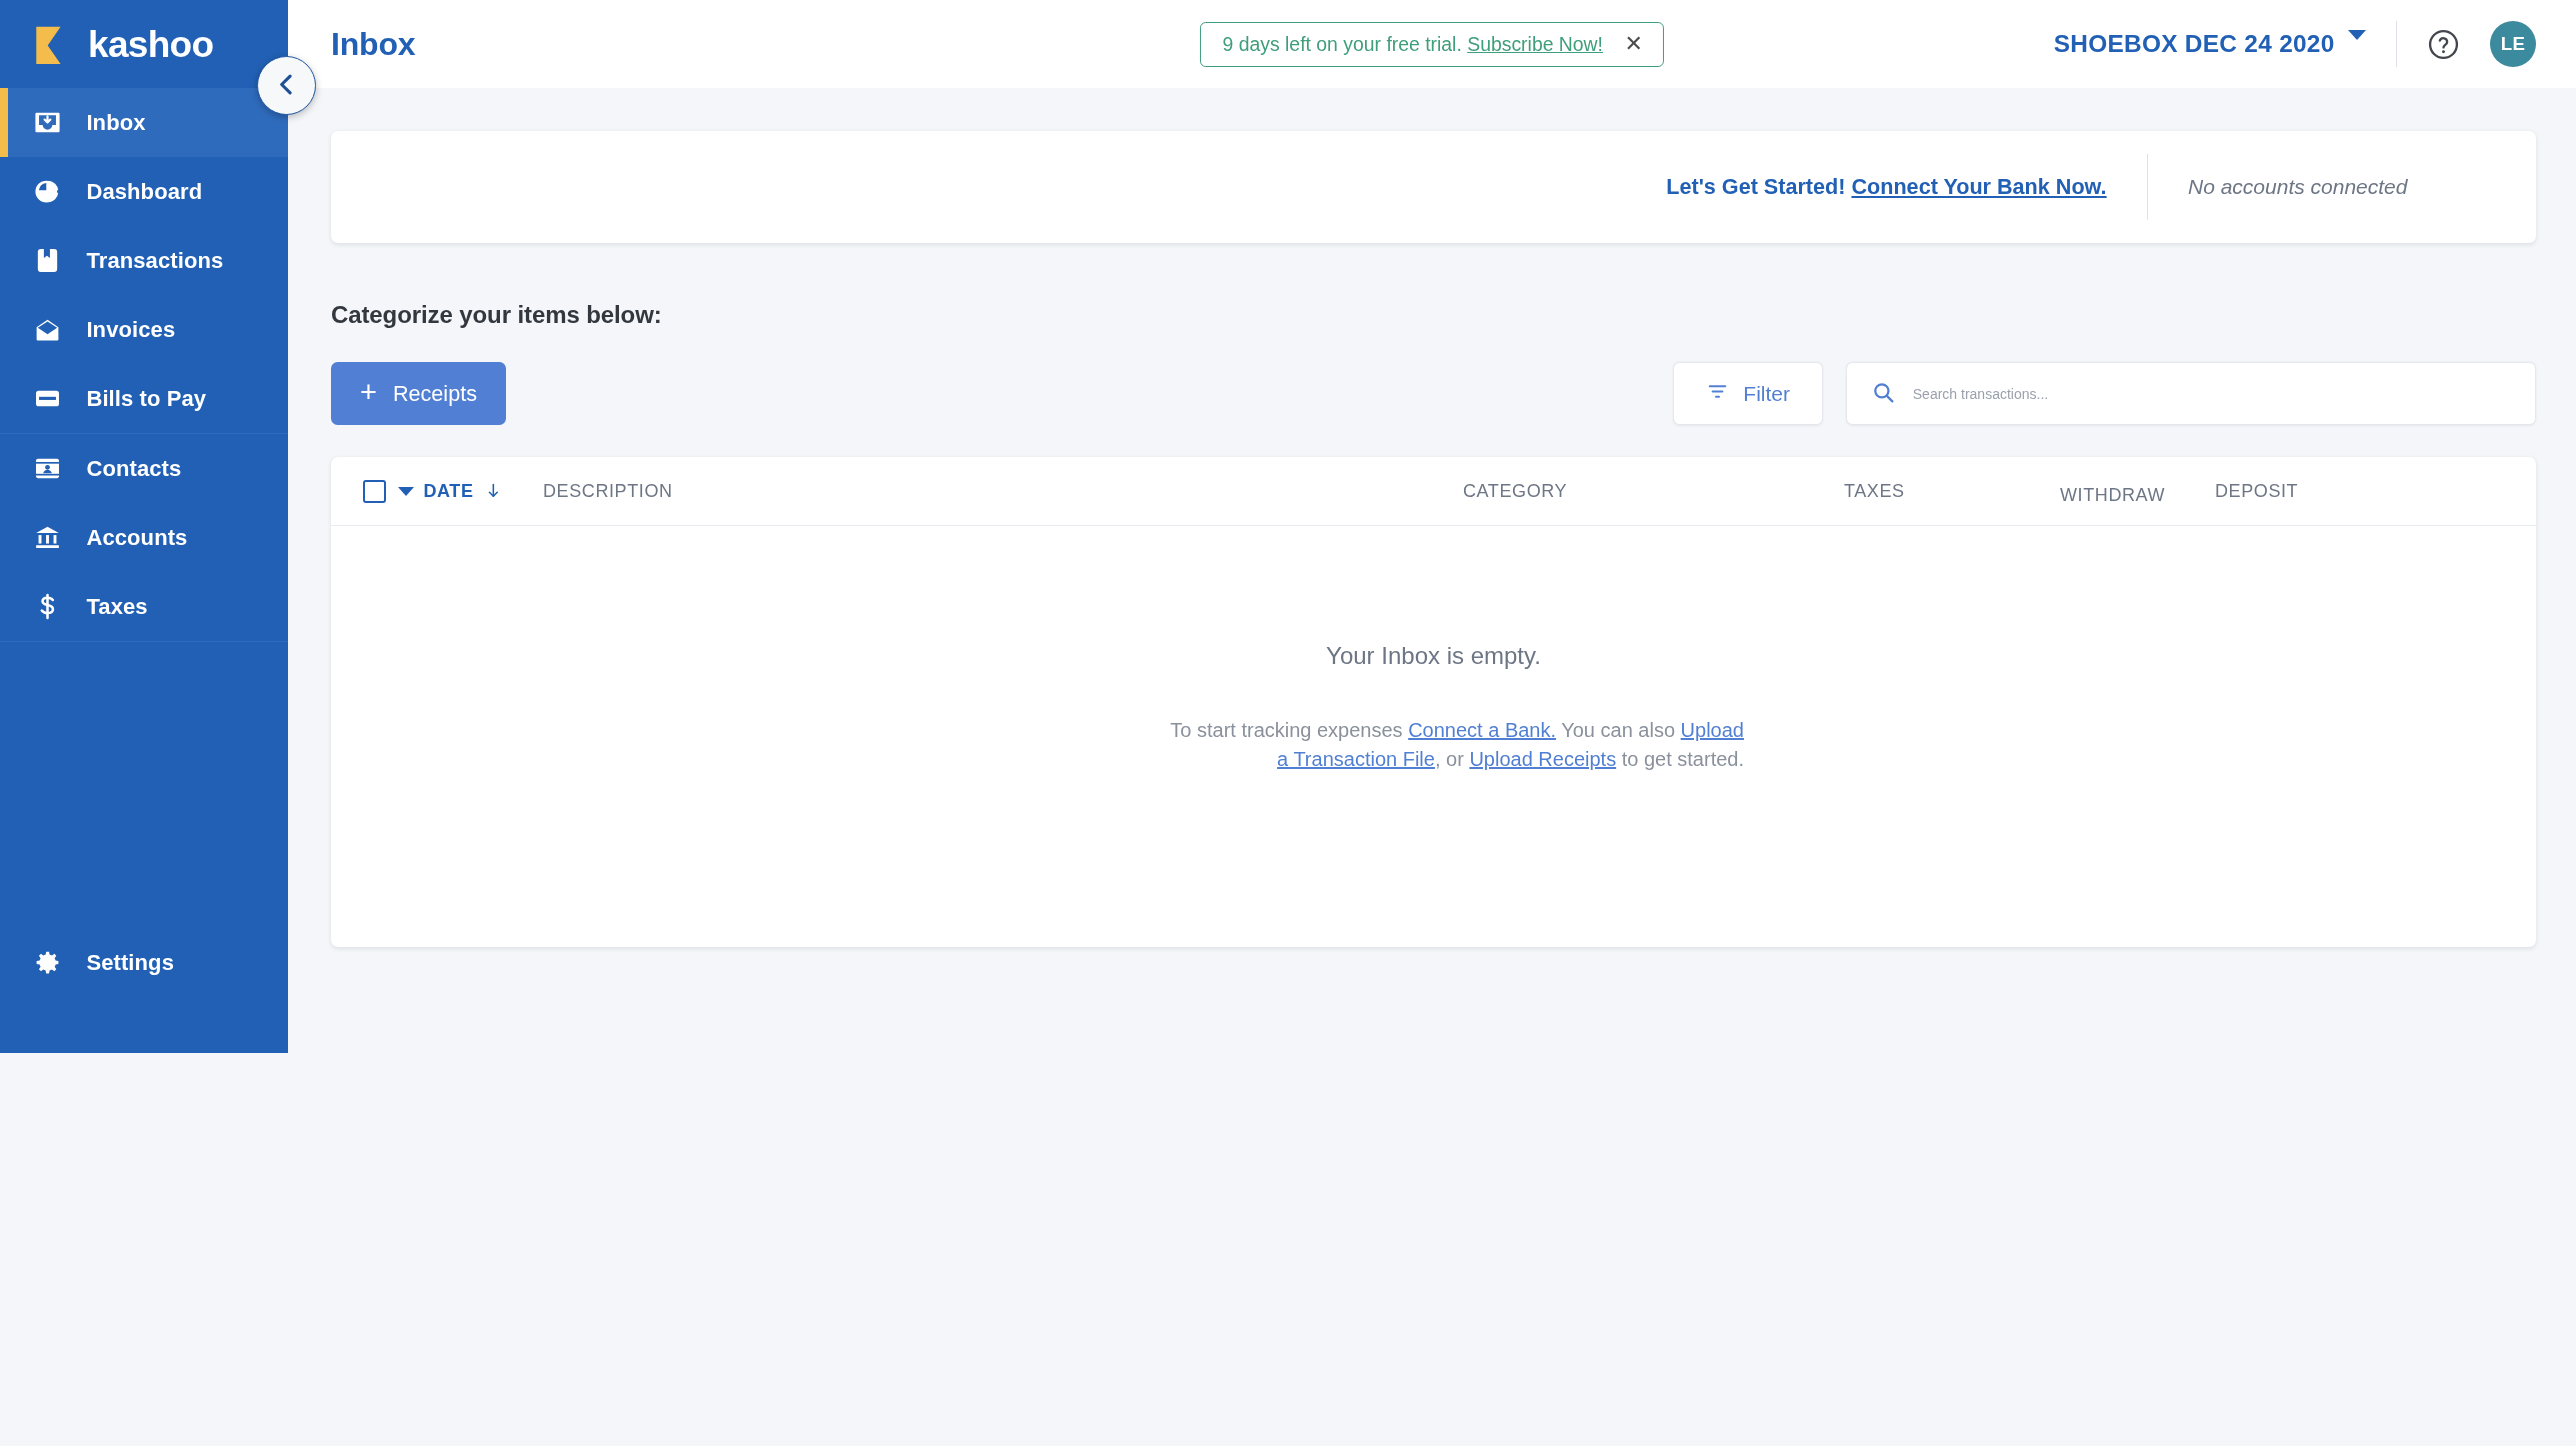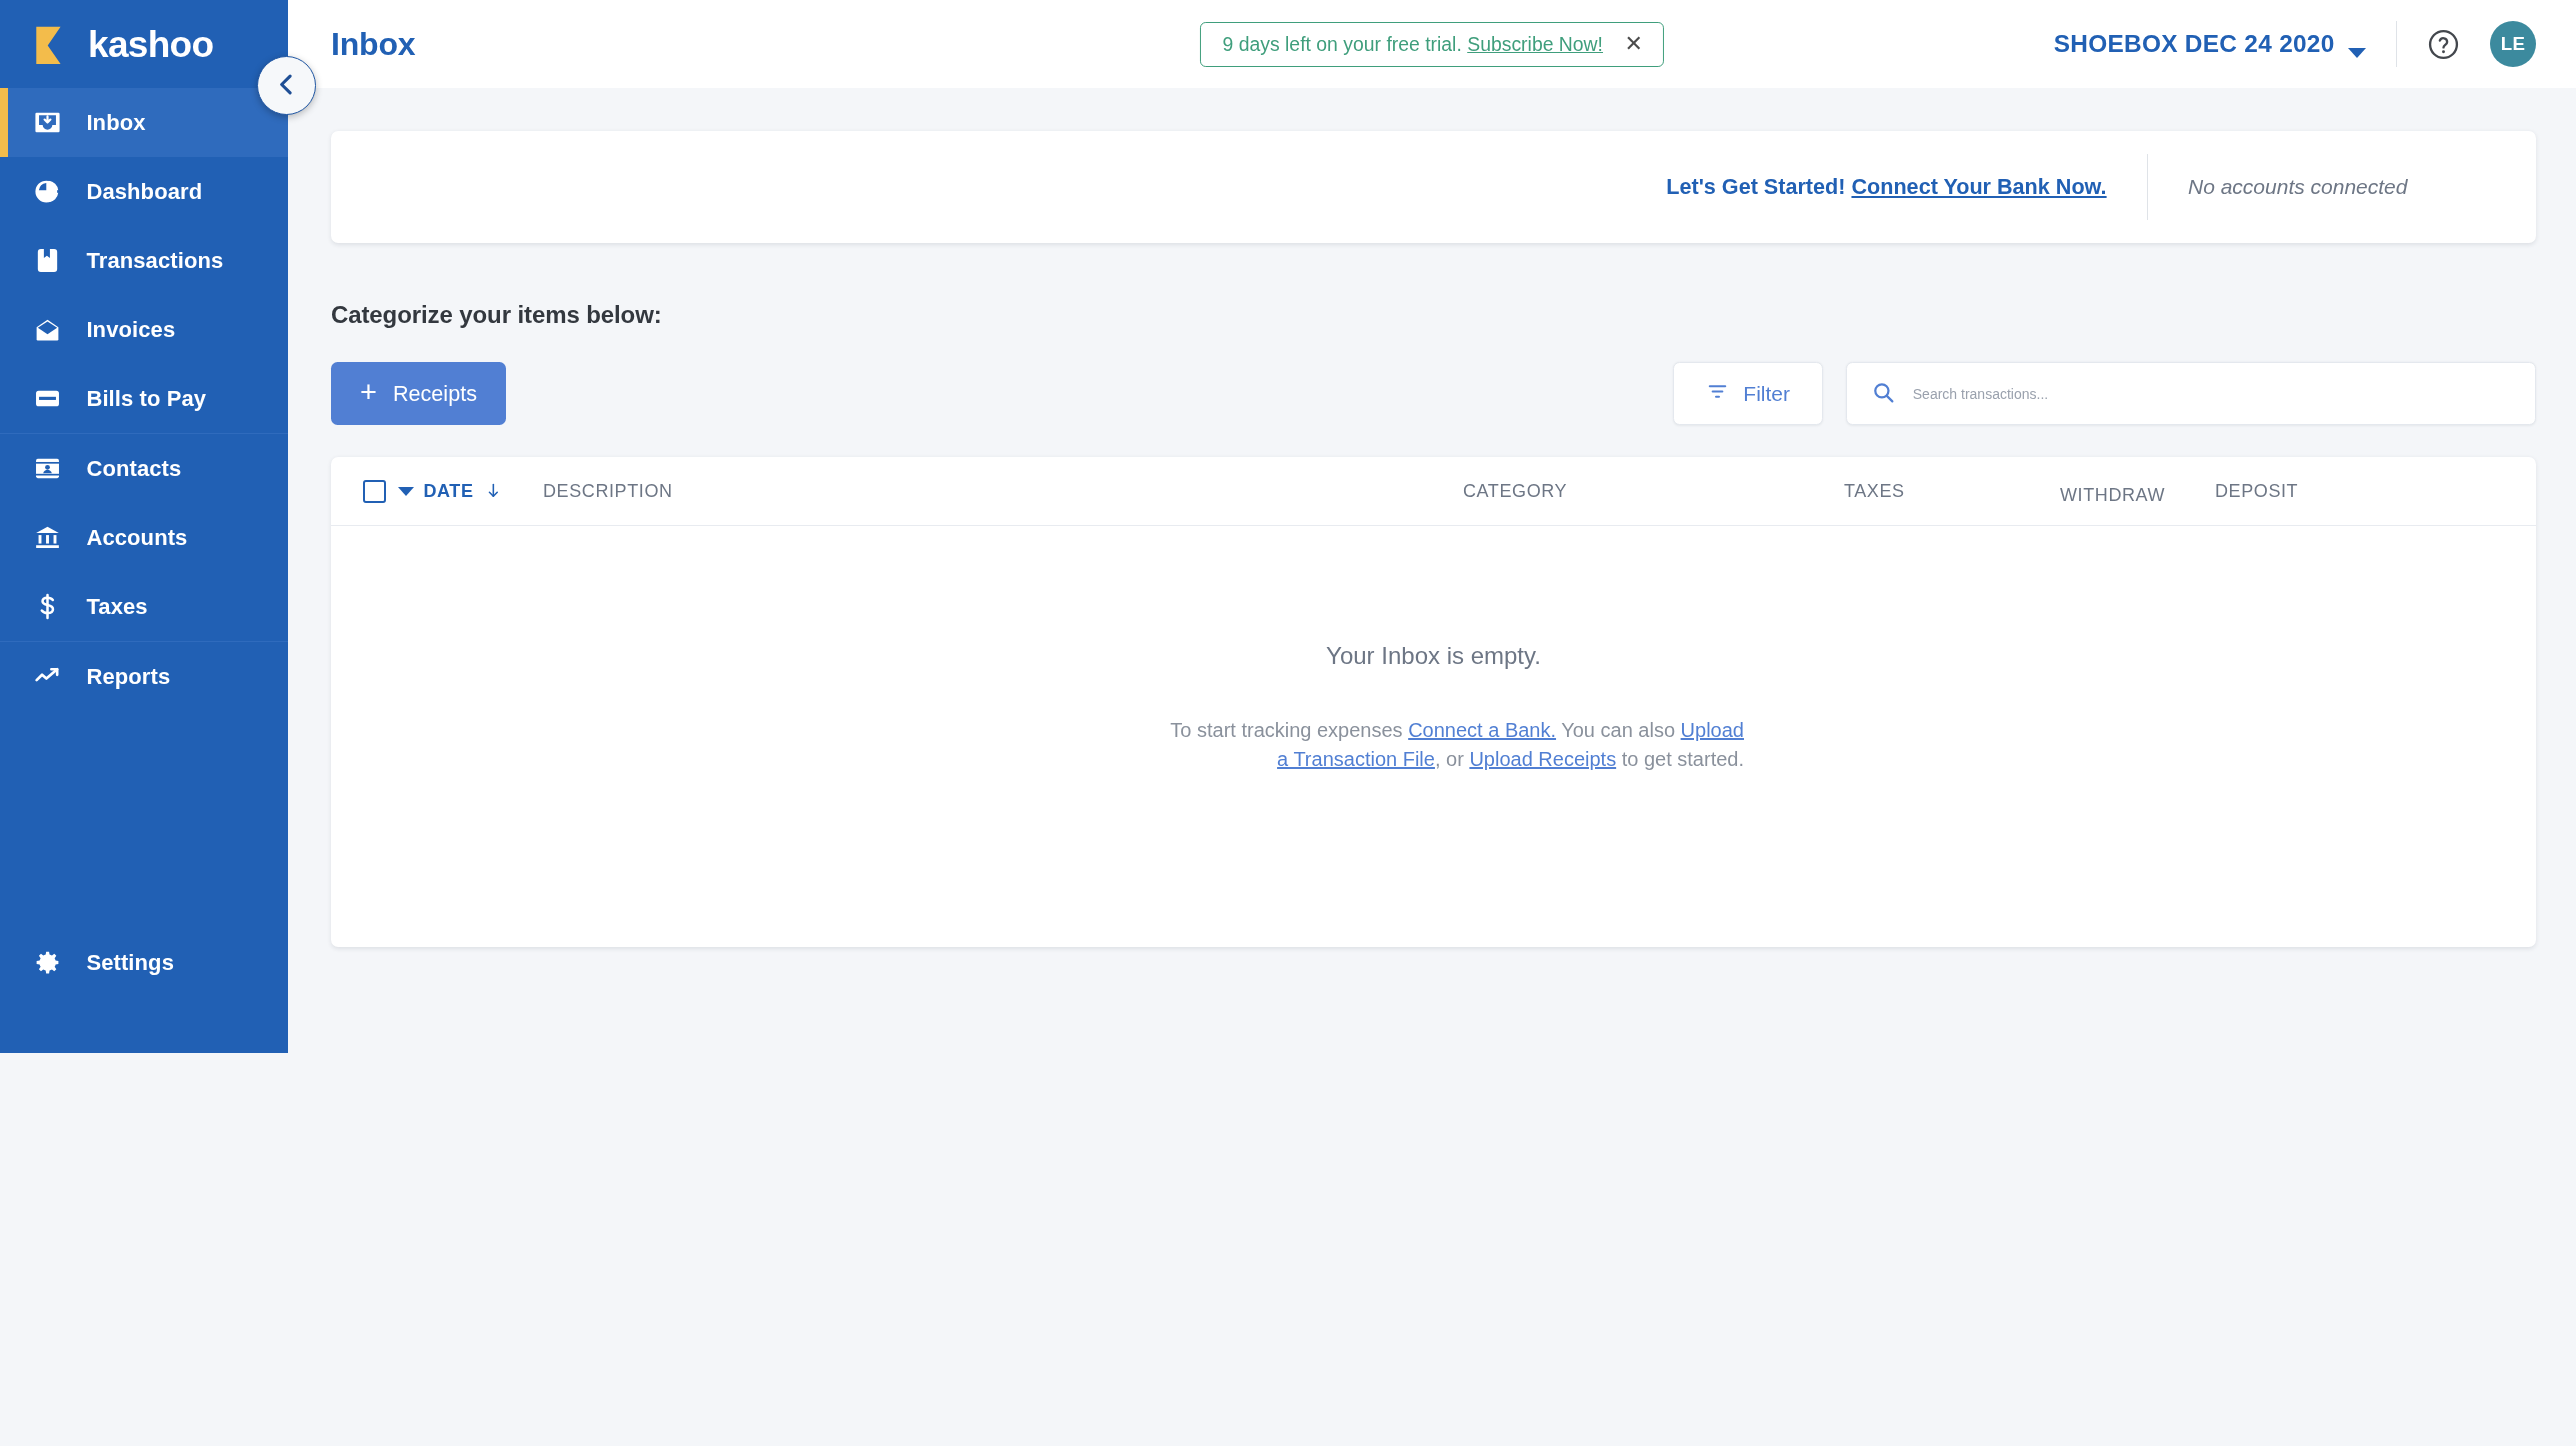--- a/index.html
+++ b/index.html
@@ -153,21 +153,21 @@
   }
 
   .topbar-right {
     margin-left: auto;
     display: flex;
     align-items: center;
     gap: 0;
   }
   .company-switcher {
     display: flex;
-    align-items: flex-end;
+    align-items: flex-start;
     gap: 13px;
     color: #2160b4;
     font-size: 24.4px;
     font-weight: 700;
     letter-spacing: 0.3px;
     cursor: pointer;
     padding-right: 30px;
   }
   .caret-down {
     width: 0; height: 0;
@@ -500,31 +500,20 @@
           <span class="nav-icon">
             <svg width="29" height="29" viewBox="0 0 24 24" fill="none" stroke="#fff" stroke-width="2.1" stroke-linecap="round">
               <path d="M12 2.5v19"></path>
               <path d="M16.4 6.6c-.9-1.2-2.5-1.9-4.4-1.9-2.5 0-4.1 1.2-4.1 3 0 4.3 8.6 1.9 8.6 6.5 0 2-1.9 3.2-4.5 3.2-2.1 0-3.8-.8-4.7-2.1"></path>
             </svg>
           </span>
           <span class="nav-label">Taxes</span>
         </div>
       </div>
 
-      <div class="nav-group no-border">
-        <div class="nav-item">
-          <span class="nav-icon">
-            <svg width="29" height="29" viewBox="0 0 24 24" fill="none" stroke="#fff" stroke-width="2.2" stroke-linecap="round" stroke-linejoin="round">
-              <path d="M3 15l4.5-4.5 3.6 3.2L20 6"></path>
-              <path d="M15.2 6H20v4.6"></path>
-            </svg>
-          </span>
-          <span class="nav-label">Reports</span>
-        </div>
-      </div>
     </div>
 
     <div class="nav-item nav-settings">
       <span class="nav-icon">
         <svg width="29" height="29" viewBox="0 0 24 24" fill="#fff">
           <path d="M12 8.3a3.7 3.7 0 100 7.4 3.7 3.7 0 000-7.4zm9 4.9v-2.4l-2.3-.4a7 7 0 00-.8-2l1.4-1.9-1.7-1.7-1.9 1.4a7 7 0 00-2-.8L13.3 3h-2.4l-.4 2.4a7 7 0 00-2 .8L6.6 4.8 4.9 6.5l1.4 1.9a7 7 0 00-.8 2L3 10.8v2.4l2.5.4a7 7 0 00.8 2l-1.4 1.9 1.7 1.7 1.9-1.4a7 7 0 002 .8l.4 2.4h2.4l.4-2.4a7 7 0 002-.8l1.9 1.4 1.7-1.7-1.4-1.9a7 7 0 00.8-2l2.3-.4z"></path>
         </svg>
       </span>
       <span class="nav-label">Settings</span>
     </div>

